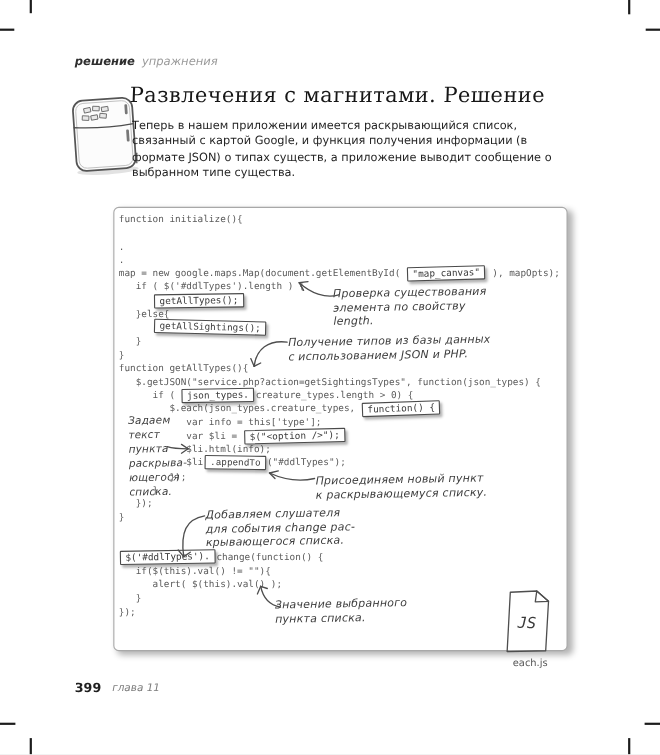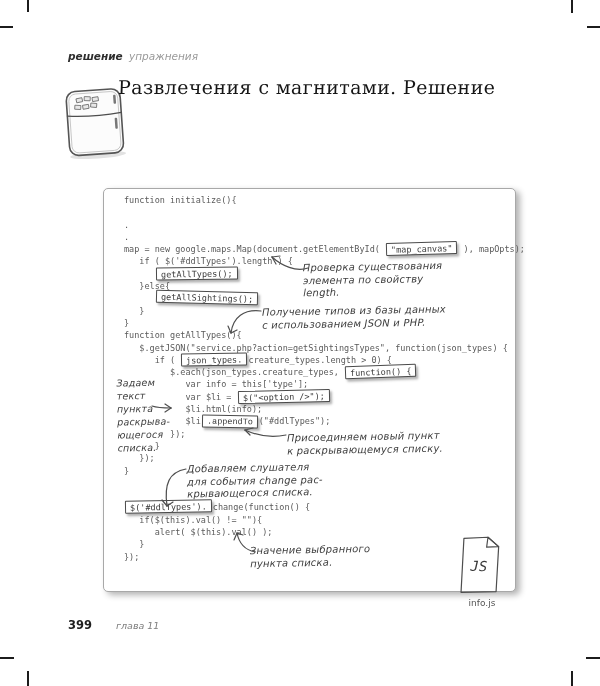--- a/index.html
+++ b/index.html
@@ -26,21 +26,21 @@
     position:absolute; left:120px; top:107px; width:404px;
     font-size:10.3px; line-height:14.4px; color:#1f1f1f;
   }
   
   .code-panel {
     position:absolute; left:103px; top:188px; width:413px; height:404px;
     background:#fff; border:1px solid #a8a8a8; border-radius:5px;
     box-shadow:4px 3px 6px rgba(0,0,0,0.30);
   }
   .code-block {
-    position:absolute; left:124px; top:194px; width:392px;
+    position:absolute; left:108px; top:194px; width:392px;
     font-family:"DejaVu Sans Mono", monospace; font-size:8.5px;
     color:#5a5a5a; white-space:pre;
   }
   .code-line { height:12.3px; line-height:12.3px; }
   .magnet {
     display:inline-block; font-family:"DejaVu Sans Mono", monospace;
     font-size:8.5px; color:#3a3a3a; background:#fff;
     border:1.2px solid #4a4a4a; border-radius:1px;
     padding:1px 4px 0 4px; margin:-2px 1px; line-height:10px;
     box-shadow:2px 2.5px 2.5px rgba(0,0,0,0.30);
@@ -58,21 +58,21 @@
   .hand-margin { font-size:9.5px; line-height:13px; }
   .arrow { position:absolute; }
   .arrow path { fill:none; stroke:#4e4e4e; stroke-width:1.2; stroke-linecap:round; }
   
   .js-label {
     position:absolute; left:452px; top:598px; width:60px; text-align:center;
     font-size:9px; color:#555;
   }
   
   .footer-num { position:absolute; left:68px; top:618px; font-size:11.5px; font-weight:bold; color:#1f1f1f; }
-  .footer-chap { position:absolute; left:116px; top:620px; font-size:9.5px; font-style:italic; color:#7d7d7d; }
+  .footer-chap { position:absolute; left:102px; top:620px; font-size:9.5px; font-style:italic; color:#7d7d7d; }
 </style>
 </head>
 <body>
 
 <div class="page">
 
   <div class="crop" style="left:27px;top:0;width:2px;height:12px;"></div>
   <div class="crop" style="left:0;top:26px;width:13px;height:2px;"></div>
   <div class="crop" style="left:571px;top:0;width:2px;height:13px;"></div>
   <div class="crop" style="left:587px;top:26px;width:13px;height:2px;"></div>
@@ -100,20 +100,21 @@
         <rect x="36" y="13" width="6" height="4" transform="rotate(-5 39 15)"></rect>
         <rect x="18" y="20" width="6" height="4" transform="rotate(7 21 22)"></rect>
         <rect x="26" y="20" width="6" height="4" transform="rotate(-6 29 22)"></rect>
         <rect x="34" y="19" width="6" height="4" transform="rotate(9 37 21)"></rect>
       </g>
     </g>
   </svg>
 
   <div class="title">Развлечения с магнитами. Решение</div>
 
+  <div class="intro">Теперь в нашем приложении имеется раскрывающийся список, связанный с картой Google, и функция получения информации (в формате JSON) о типах существ, а приложение выводит сообщение о выбранном типе существа.</div>
 
   <div class="code-panel"></div>
   <div class="code-block"><div class="code-line"><span>function initialize(){</span></div><div class="code-line">&nbsp;</div><div class="code-line"><span>.</span></div><div class="code-line"><span>.</span></div><div class="code-line"><span>map = new google.maps.Map(document.getElementById( </span><span class="magnet m-r0">"map_canvas"</span><span> ), mapOpts);</span></div><div class="code-line"><span>   if ( $('#ddlTypes').length ) {</span></div><div class="code-line"><span>      </span><span class="magnet m-r1">getAllTypes();</span></div><div class="code-line"><span>   }else{</span></div><div class="code-line"><span>      </span><span class="magnet m-r2">getAllSightings();</span></div><div class="code-line"><span>   }</span></div><div class="code-line"><span>}</span></div><div class="code-line"><span>function getAllTypes(){</span></div><div class="code-line"><span>   $.getJSON("service.php?action=getSightingsTypes", function(json_types) {</span></div><div class="code-line"><span>      if ( </span><span class="magnet m-r3">json_types.</span><span>creature_types.length &gt; 0) {</span></div><div class="code-line"><span>         $.each(json_types.creature_types, </span><span class="magnet m-r4">function() {</span></div><div class="code-line"><span>            var info = this['type'];</span></div><div class="code-line"><span>            var $li = </span><span class="magnet m-r5">$("&lt;option /&gt;");</span></div><div class="code-line"><span>            $li.html(info);</span></div><div class="code-line"><span>            $li</span><span class="magnet m-r6">.appendTo</span><span>("#ddlTypes");</span></div><div class="code-line"><span>         });</span></div><div class="code-line"><span>      }</span></div><div class="code-line"><span>   });</span></div><div class="code-line"><span>}</span></div><div class="code-line">&nbsp;</div><div class="code-line">&nbsp;</div><div class="code-line"><span class="magnet m-r7">$('#ddlTypes').</span><span>change(function() {</span></div><div class="code-line"><span>   if($(this).val() != ""){</span></div><div class="code-line"><span>      alert( $(this).val() );</span></div><div class="code-line"><span>   }</span></div><div class="code-line"><span>});</span></div></div>
 
   <div class="hand" style="left:303px;top:261px;width:150px;">Проверка существования
 элемента по свойству
 length.</div>
   <div class="hand" style="left:262px;top:305px;width:190px;">Получение типов из базы данных
 с использованием JSON и PHP.</div>
   <div class="hand hand-margin" style="left:117px;top:376px;width:60px;">Задаем
@@ -161,18 +162,18 @@
       <path d="M9 4 l6 2"></path>
   </svg>
 
   <svg class="arrow" style="left:455px;top:535px;" width="50" height="62" viewBox="0 0 50 62">
     <g transform="rotate(2 25 30)">
       <path d="M8 4 L32 2 L43 11 L42 56 L7 58 Z" fill="#f3f3f1" stroke="#555" stroke-width="1.6" stroke-linejoin="round"></path>
       <path d="M32 2 L31 12 L43 11 Z" fill="#ddd" stroke="#555" stroke-width="1.4" stroke-linejoin="round"></path>
       <text x="24" y="36" text-anchor="middle" font-family="DejaVu Sans Mono, monospace" font-size="14" font-style="italic" fill="#3a3a3a">JS</text>
     </g>
   </svg>
-  <div class="js-label">info.js</div>
+  <div class="js-label">each.js</div>
 
   <div class="footer-num">399</div>
   <div class="footer-chap">глава 11</div>
 
 </div>
 
 </body></html>

